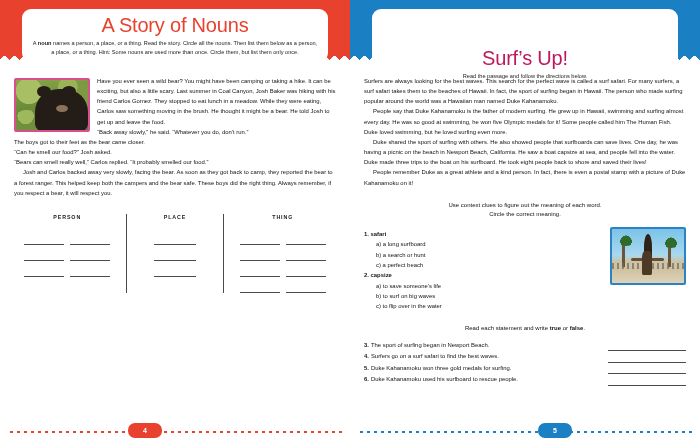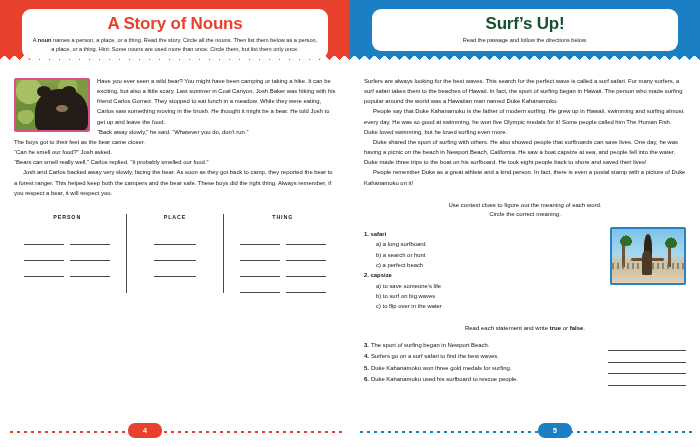--- a/index.html
+++ b/index.html
@@ -33,25 +33,25 @@
     background-image: linear-gradient(135deg, #1b7fc4 25%, transparent 25%),
                       linear-gradient(225deg, #1b7fc4 25%, transparent 25%);
     background-position: 0 0, 0 0;
   }
   .banner-card {
     position: absolute; left: 22px; right: 22px; top: 9px;
     background: #fff; border-radius: 9px;
     padding: 5px 10px 6px 10px; text-align: center;
   }
   .banner-title {
-    font-size: 17px; font-weight: bold; letter-spacing: -0.2px;
+    font-size: 20px; font-weight: normal; letter-spacing: -0.2px;
     margin-bottom: 2px;
   }
   .banner.red .banner-title { color: #e8412e; }
-  .banner.blue .banner-title { color: #14532d; }
+  .banner.blue .banner-title { color: #be185d; margin-top: 33px; }
   .banner-instr { font-size: 5.6px; line-height: 1.55; color: #1c1c1c; }
   .banner-instr b { font-weight: bold; }
 
   
   .body { position: relative; padding: 14px 14px 0 14px; }
 
   .photo {
     float: left; width: 76px; height: 54px; margin: 2px 7px 3px 0;
     border: 2px solid #d94f8e; border-radius: 2px;
     position: relative; overflow: hidden;

